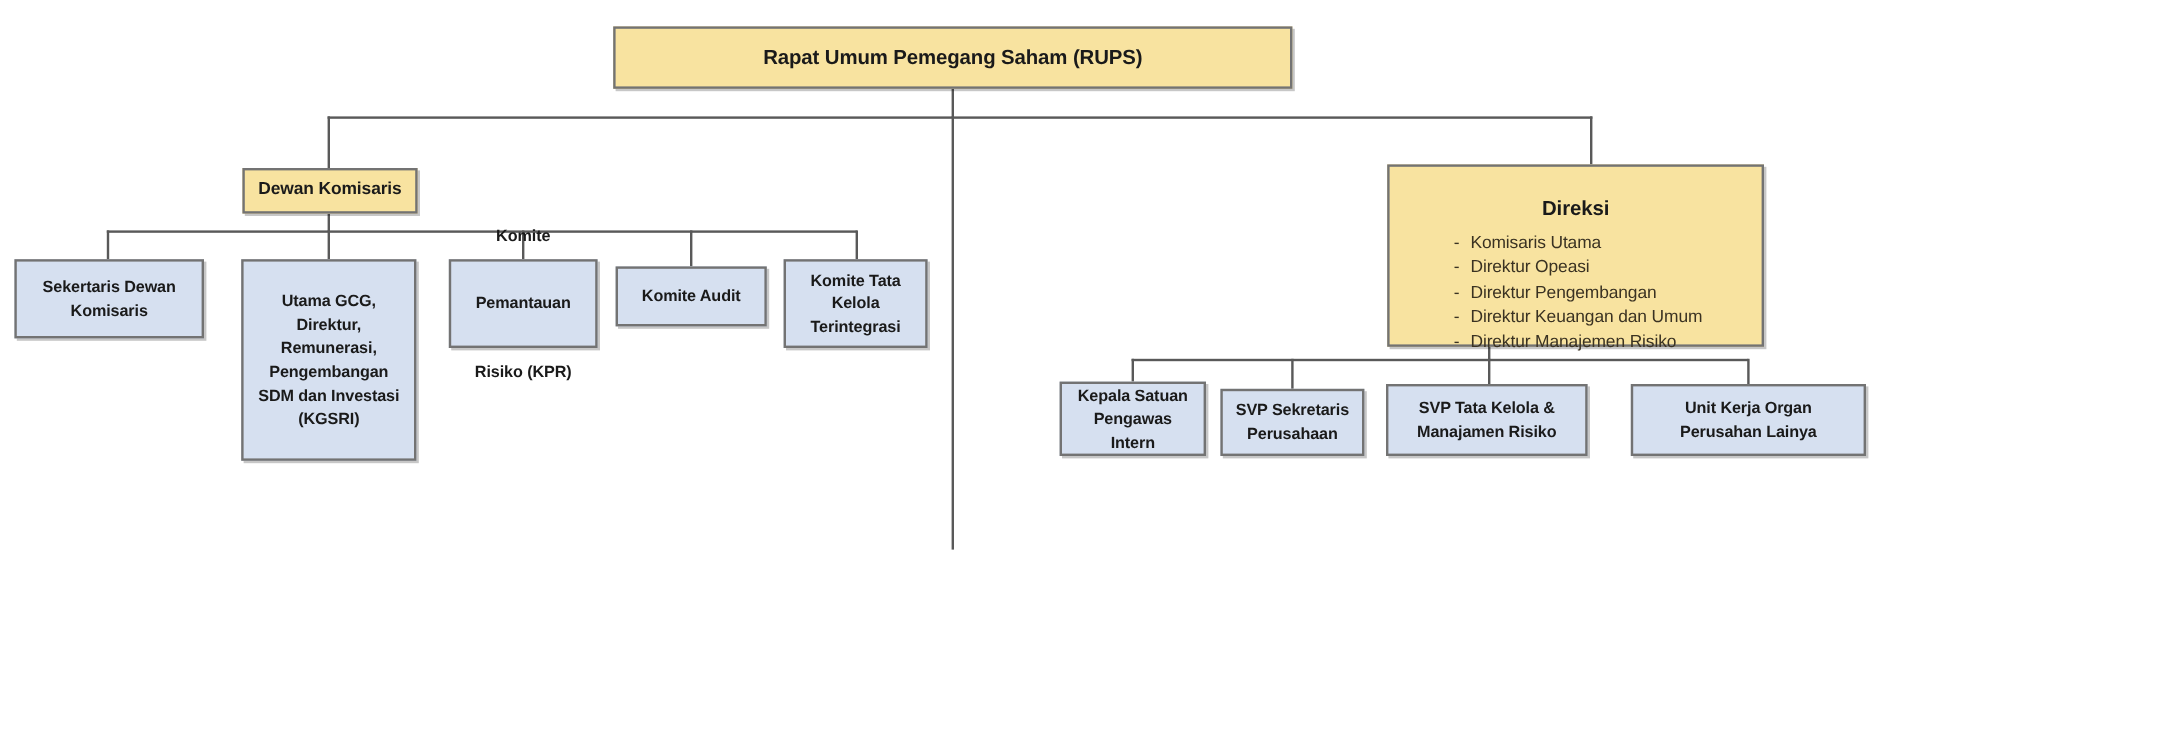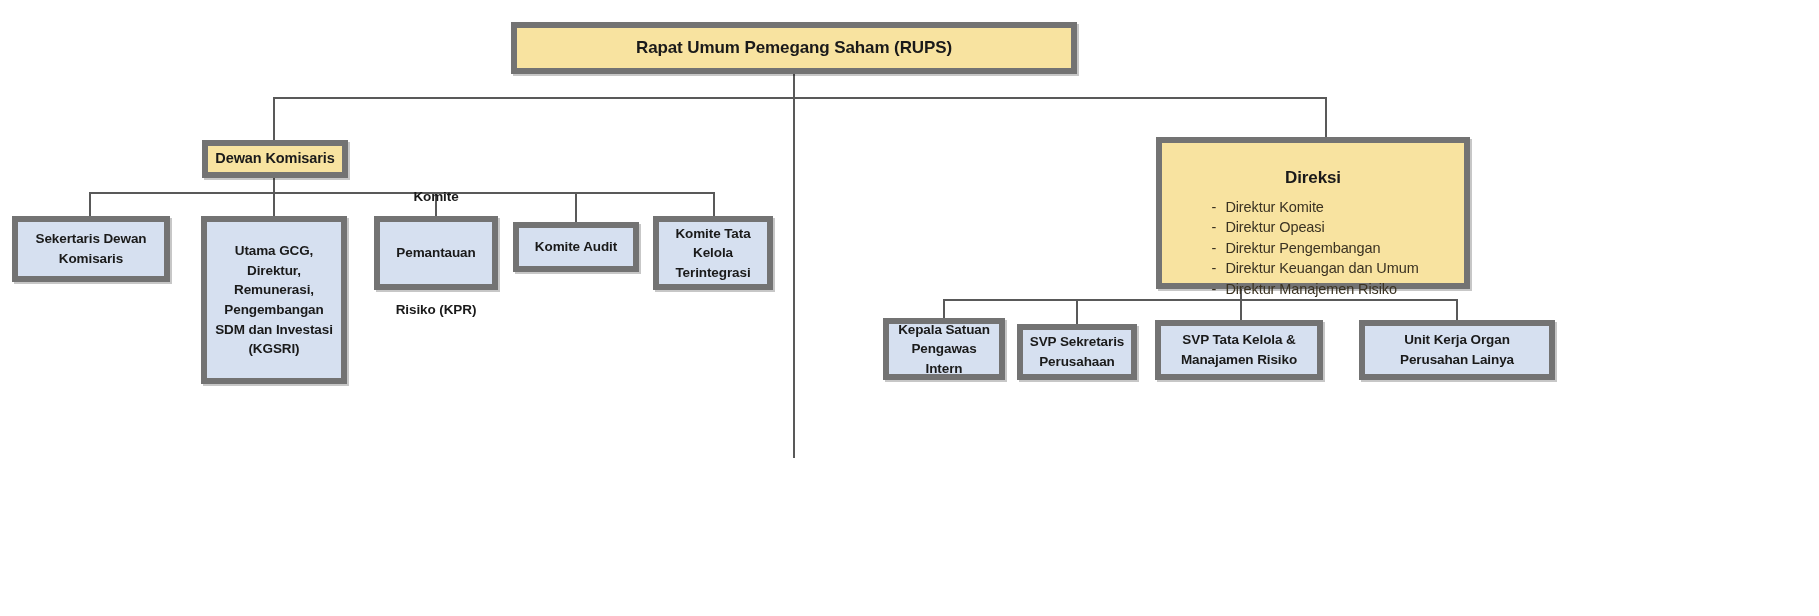--- a/index.html
+++ b/index.html
@@ -13,21 +13,21 @@
   #chart-root {
     position: relative;
     width: 1819px;
     height: 616px;
     background: #ffffff;
     overflow: hidden;
   }
   .node {
     position: absolute;
     box-sizing: border-box;
-    border: 6px solid #737373;
+    border: 2px solid #737373;
     display: flex;
     flex-direction: column;
     justify-content: center;
     text-align: center;
     color: #1a1a1a;
     font-weight: bold;
     line-height: 1.45;
     letter-spacing: -0.1px;
     z-index: 3;
     box-shadow: 2px 2px 0 rgba(0,0,0,0.22);
@@ -107,21 +107,21 @@
     <span>Rapat Umum Pemegang Saham (RUPS)</span>
   </div>
 
   <div class="node yellow" id="n-dekom">
     <span>Dewan Komisaris</span>
   </div>
 
   <div class="node yellow" id="n-direksi">
     <span class="direksi-title">Direksi</span>
     <div class="direksi-list">
-      <div class="li"><span class="dash">-</span><span>Direktur Komite</span></div>
+      <div class="li"><span class="dash">-</span><span>Komisaris Utama</span></div>
       <div class="li"><span class="dash">-</span><span>Direktur Opeasi</span></div>
       <div class="li"><span class="dash">-</span><span>Direktur Pengembangan</span></div>
       <div class="li"><span class="dash">-</span><span>Direktur Keuangan dan Umum</span></div>
       <div class="li"><span class="dash">-</span><span>Direktur Manajemen Risiko</span></div>
     </div>
   </div>
 
   <div class="node blue" id="n-sekdekom">
     <span>Sekertaris Dewan</span>
     <span>Komisaris</span>

